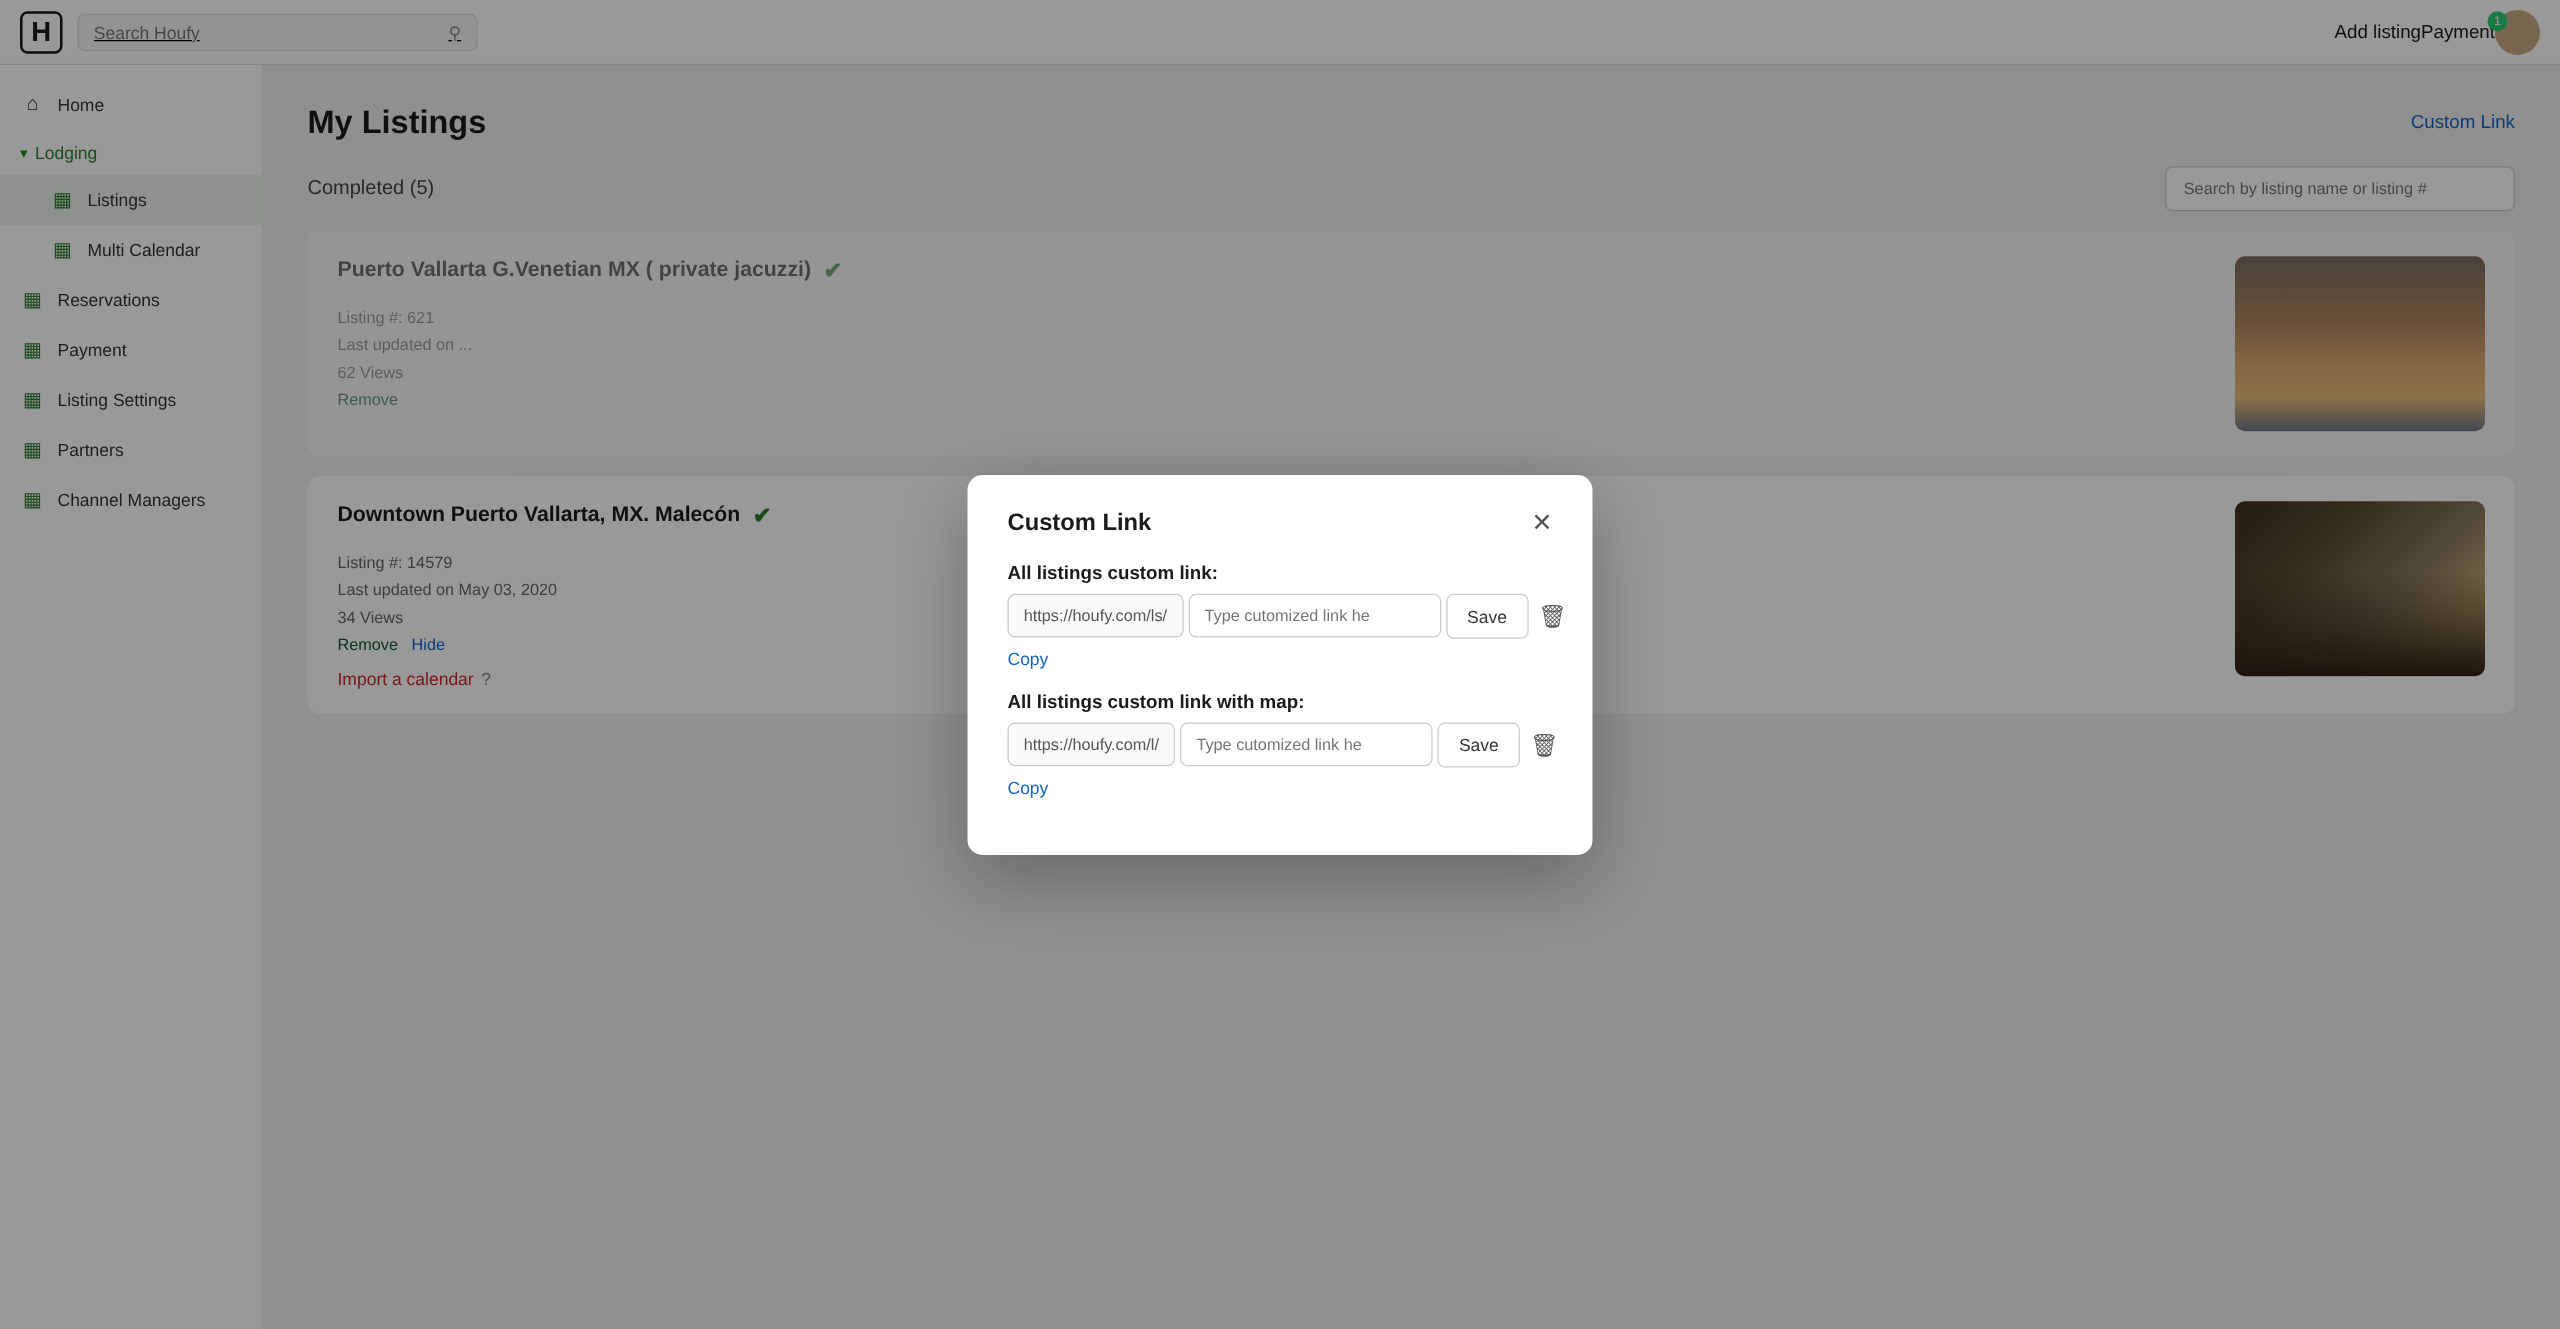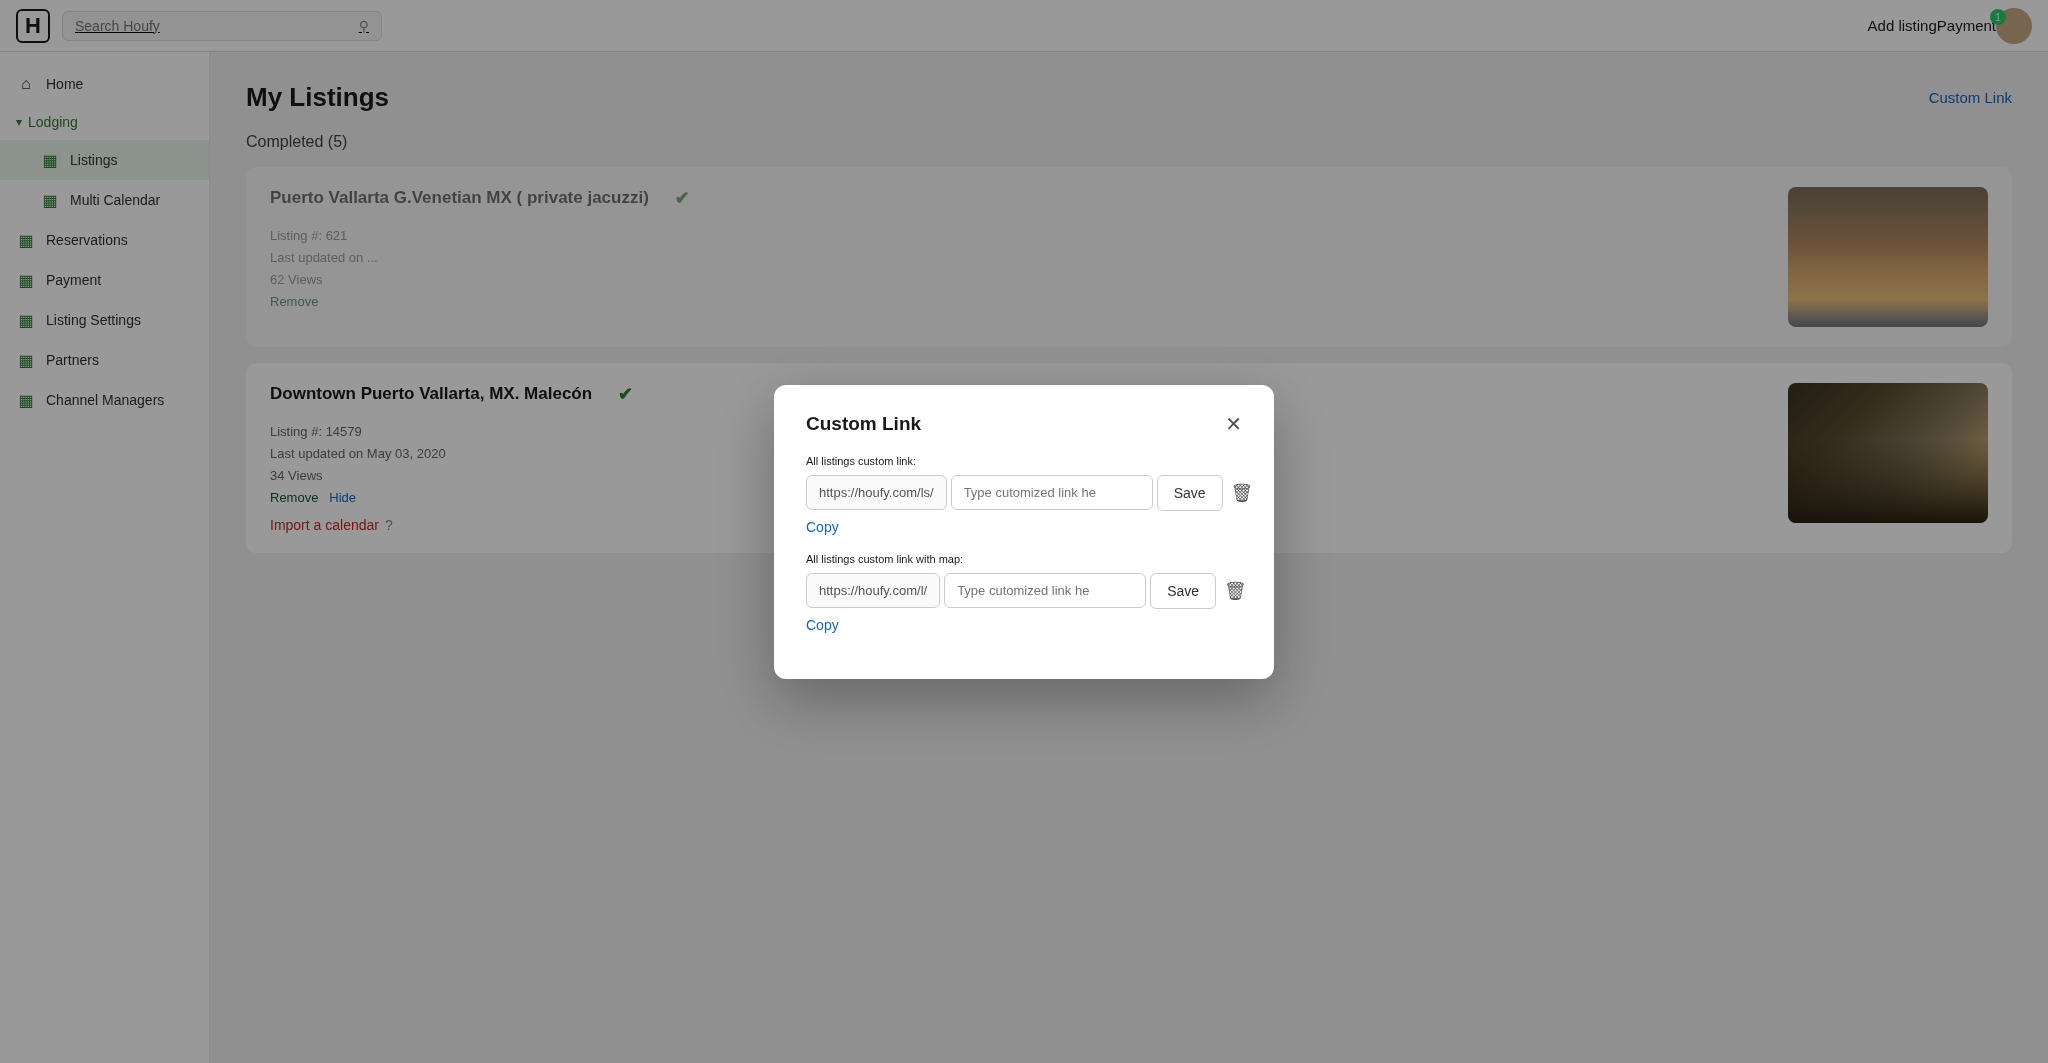--- a/index.html
+++ b/index.html
@@ -82,21 +82,21 @@
     }
 
     
     .listing-card {
       background: #fff; border-radius: 10px; padding: 20px 24px;
       margin-bottom: 16px; display: flex; align-items: flex-start;
       justify-content: space-between; opacity: 0.6;
     }
     .listing-card.clear { opacity: 1; }
     .listing-info { flex: 1; }
-    .listing-name { font-size: 17px; font-weight: 600; color: #1a1a1a; display: flex; align-items: center; gap: 26px; }
+    .listing-name { font-size: 17px; font-weight: 600; color: #1a1a1a; display: flex; align-items: center; gap: 10px; }
     .check-icon { color: #2e7d32; font-size: 18px; }
     .listing-meta { font-size: 13px; color: #666; margin-top: 16px; line-height: 1.7; }
     .listing-meta .red-link { color: #14532d; cursor: pointer; }
     .listing-meta .blue-link { color: #1565c0; cursor: pointer; }
     .img-placeholder { width: 200px; height: 140px; border-radius: 8px; background: #888; flex-shrink: 0; margin-left: 20px; }
     .img-sunset { background: linear-gradient(180deg, #2c1a00 0%, #8b4500 40%, #c8791a 60%, #e8a030 80%, #1a2a40 100%); }
     .img-interior { background: linear-gradient(135deg, #3a3020 0%, #5a4a30 30%, #8a7a60 60%, #c0a870 80%, #e0c898 100%); position: relative; overflow: hidden; }
     .img-interior::after { content: ''; position: absolute; bottom: 0; left: 0; right: 0; height: 60%; background: linear-gradient(180deg, transparent, #2a2010); }
 
     .import-calendar { color: #c62828; cursor: pointer; font-size: 14px; font-weight: 500; display: flex; align-items: center; gap: 6px; margin-top: 8px; }
@@ -112,21 +112,21 @@
     
     .modal {
       background: #fff; border-radius: 12px; padding: 28px 32px;
       width: 500px; max-width: 90vw; position: relative; z-index: 201;
       box-shadow: 0 20px 60px rgba(0,0,0,0.3);
     }
     .modal-header { display: flex; align-items: center; justify-content: space-between; margin-bottom: 20px; }
     .modal-title { font-size: 19px; font-weight: 700; color: #1a1a1a; }
     .close-btn { cursor: pointer; font-size: 20px; color: #555; font-weight: 400; line-height: 1; }
 
-    .field-label { font-size: 11px; font-weight: 400; color: #1a1a1a; margin-bottom: 8px; }
+    .field-label { font-size: 15px; font-weight: 700; color: #1a1a1a; margin-bottom: 8px; }
     .link-row { display: flex; align-items: center; gap: 4px; margin-bottom: 6px; }
     .link-prefix {
       border: 1px solid #ccc; border-radius: 6px; padding: 9px 12px;
       font-size: 13px; color: #555; background: #fafafa; white-space: nowrap;
     }
     .link-input {
       border: 1px solid #ccc; border-radius: 6px; padding: 9px 12px;
       font-size: 13px; color: #aaa; flex: 1; outline: none;
     }
     .save-btn {
@@ -198,20 +198,23 @@
   </aside>
 
   <main class="main">
     <div class="main-header">
       <h1 class="page-title">My Listings</h1>
       <span class="custom-link-btn">Custom Link</span>
     </div>
 
     <div class="section-header">
       <span class="section-title">Completed (5)</span>
+      <div class="search-input-container">
+        <input type="text" placeholder="Search by listing name or listing #" style="">
+      </div>
     </div>
 
     <div class="listing-card">
       <div class="listing-info">
         <div class="listing-name">
           <span>Puerto Vallarta G.Venetian MX ( private jacuzzi)</span>
           <span class="check-icon">✔</span>
         </div>
         <div class="listing-meta">
           <div>Listing #: 621</div>

